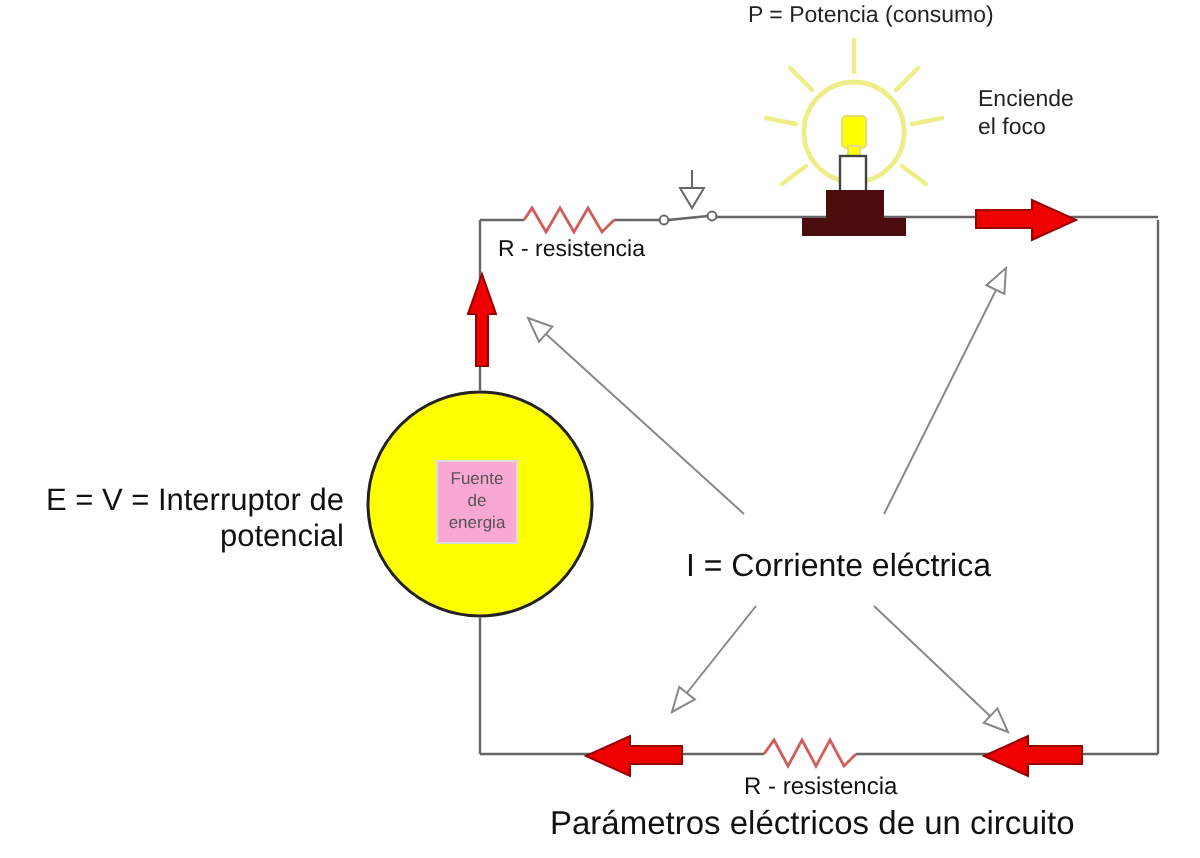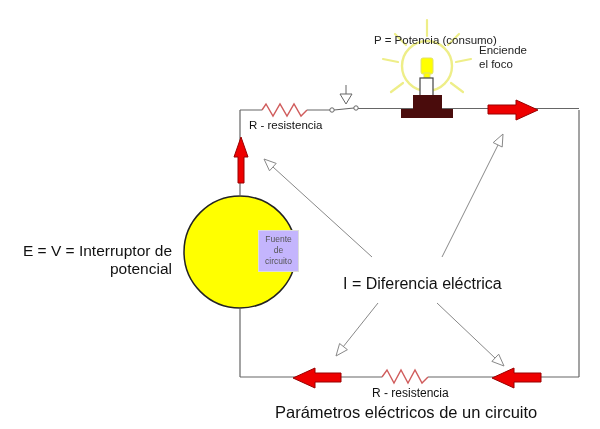--- a/index.html
+++ b/index.html
@@ -11,22 +11,22 @@
   .small{font-size:11.5px;line-height:13.5px;color:#222;}
   .bold{font-weight:normal;color:#111;}
   #lbl-switch{width:62px;text-align:center;white-space:normal;}
   #lbl-voltage{width:168px;text-align:right;white-space:normal;font-size:15.5px;line-height:18px;}
   #lbl-current{font-size:16px;}
   #lbl-title{font-size:16.5px;}
   #lbl-res-top{font-size:11.5px;}
   #lbl-res-bottom{font-size:12px;}
   #source-box{
     position:absolute;left:218px;top:230px;width:41px;height:42px;box-sizing:border-box;
-    background:#c4b5fd;border:1px solid #dcdcdc;text-align:center;
-    font-size:8.5px;line-height:11px;color:#555;padding-top:3px;margin-left:40px;
+    background:#f9a8d4;border:1px solid #dcdcdc;text-align:center;
+    font-size:8.5px;line-height:11px;color:#555;padding-top:3px;
   }
   svg{position:absolute;left:0;top:0;}
   .wires{fill:none;stroke-width:1.2px;}
   .resistor{fill:none;stroke-width:1.4px;stroke-linejoin:miter;}
   .red-arrows polygon{stroke-width:1px;}
   .note-arrows{stroke-width:1px;}
   .note-arrows line{fill:none;}
   .note-arrows polygon{fill:#ffffff;}
   .glow{fill:none;}
   .glow .ray{stroke-width:2.2px;stroke-linecap:round;}
@@ -98,40 +98,40 @@
       <polygon points="264,159 276.2,163.4 269.5,170.8"></polygon>
       <line x1="442" y1="257" x2="498" y2="145"></line>
       <polygon points="503,134 502.2,147 493.2,142.6"></polygon>
       <line x1="378" y1="303" x2="343" y2="347"></line>
       <polygon points="336,356 347.4,349.7 339.6,343.5"></polygon>
       <line x1="437" y1="303" x2="495" y2="358"></line>
       <polygon points="504,366 491.9,361.4 498.7,354.2"></polygon>
     </g>
   </svg>
 
-  <div class="lbl small" style="left:374px;top:2px;margin-top:32px;">P = Potencia (consumo)</div>
+  <div class="lbl small" style="left:374px;top:2px;">P = Potencia (consumo)</div>
 
-  <div class="lbl small" style="left:479px;top:44px;">
+  <div class="lbl small" style="left:489px;top:44px;">
     <div>Enciende</div>
     <div>el foco</div>
   </div>
 
 
   <div id="lbl-res-top" class="lbl bold" style="left:249px;top:119px;">R - resistencia</div>
 
   <div id="lbl-voltage" class="lbl bold" style="left:4px;top:242px;">
     <div>E = V = Interruptor de</div>
     <div>potencial</div>
   </div>
 
   <div id="source-box">
     <div>Fuente</div>
     <div>de</div>
-    <div>circuito</div>
+    <div>energia</div>
   </div>
 
-  <div id="lbl-current" class="lbl bold" style="left:343px;top:275px;">I = Diferencia eléctrica</div>
+  <div id="lbl-current" class="lbl bold" style="left:343px;top:275px;">I = Corriente eléctrica</div>
 
   <div id="lbl-res-bottom" class="lbl bold" style="left:372px;top:386px;">R - resistencia</div>
 
   <div id="lbl-title" class="lbl bold" style="left:243px;top:403px;margin-left:32px;">Parámetros eléctricos de un circuito</div>
 
 </div>
 
 </body></html>

